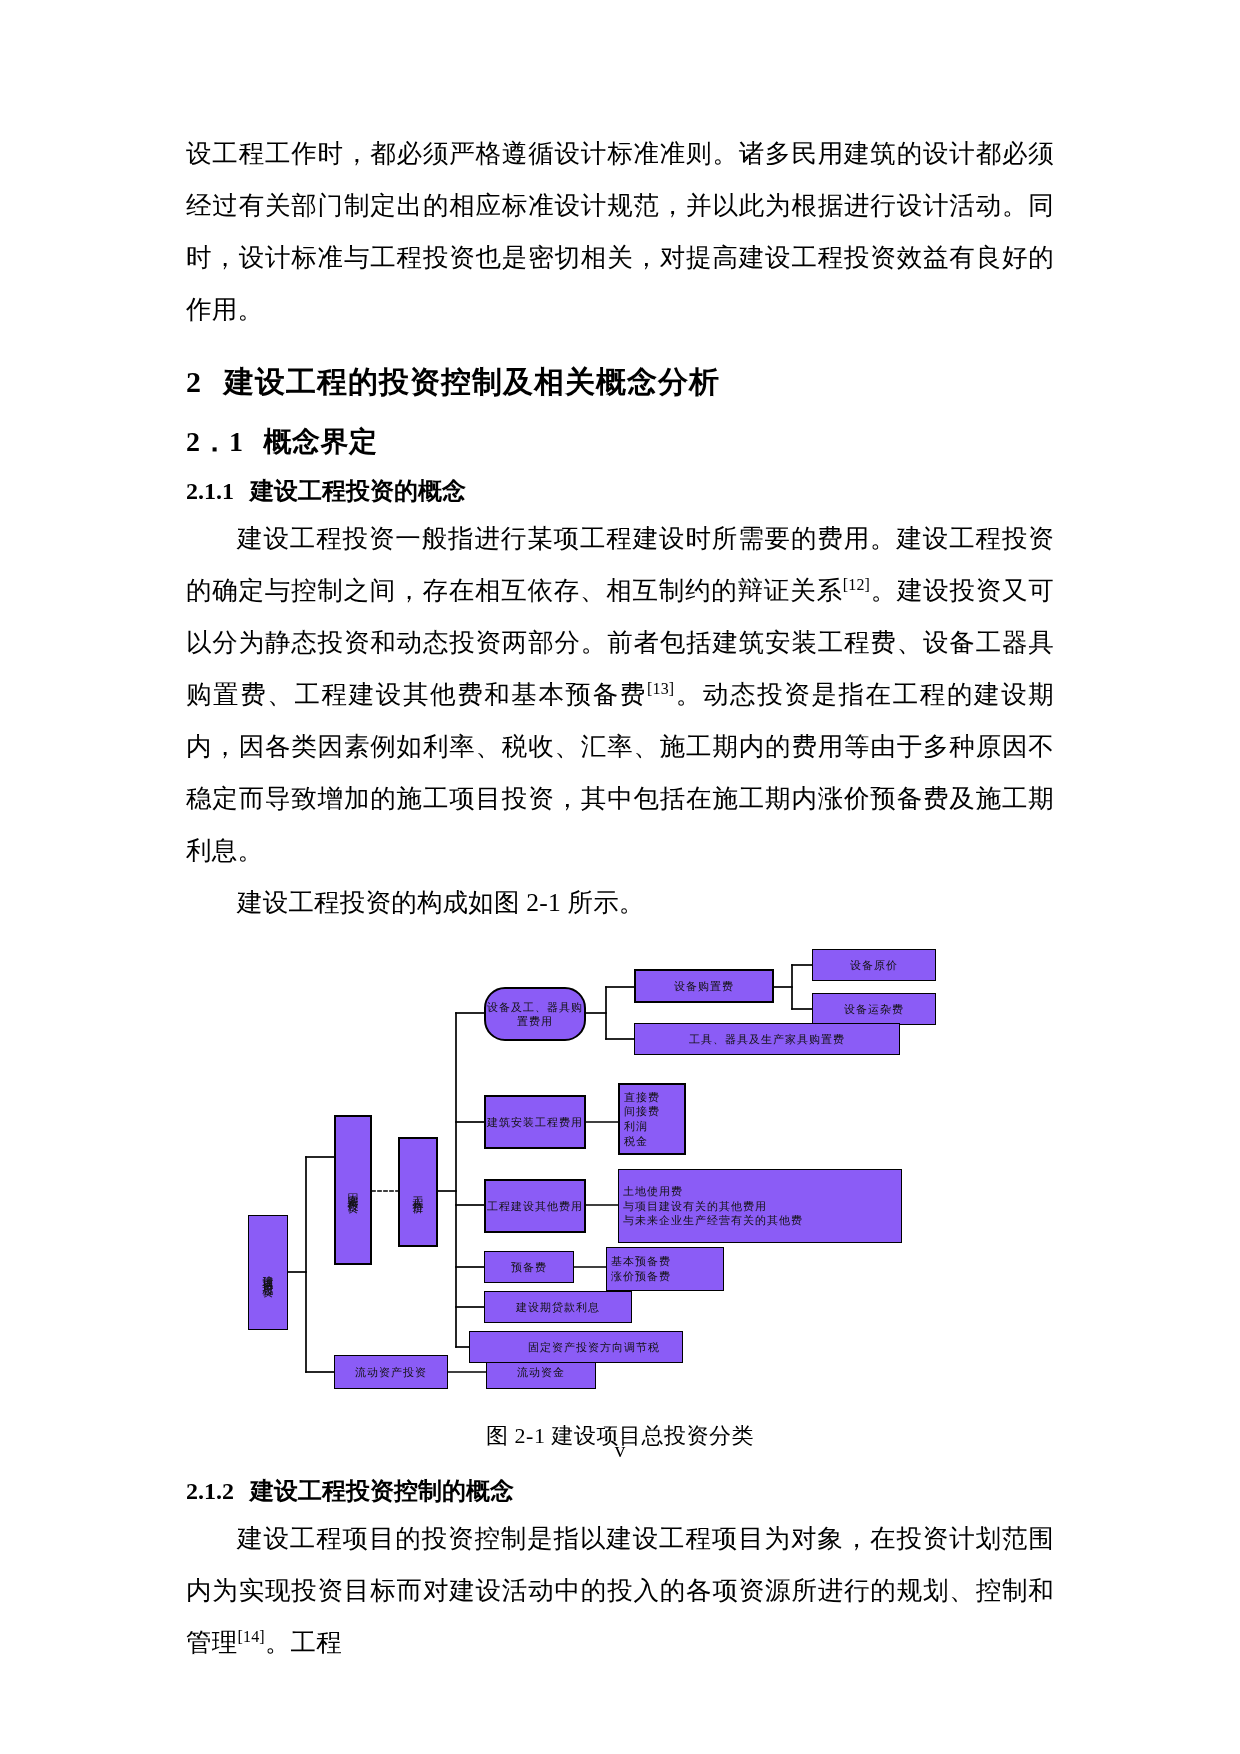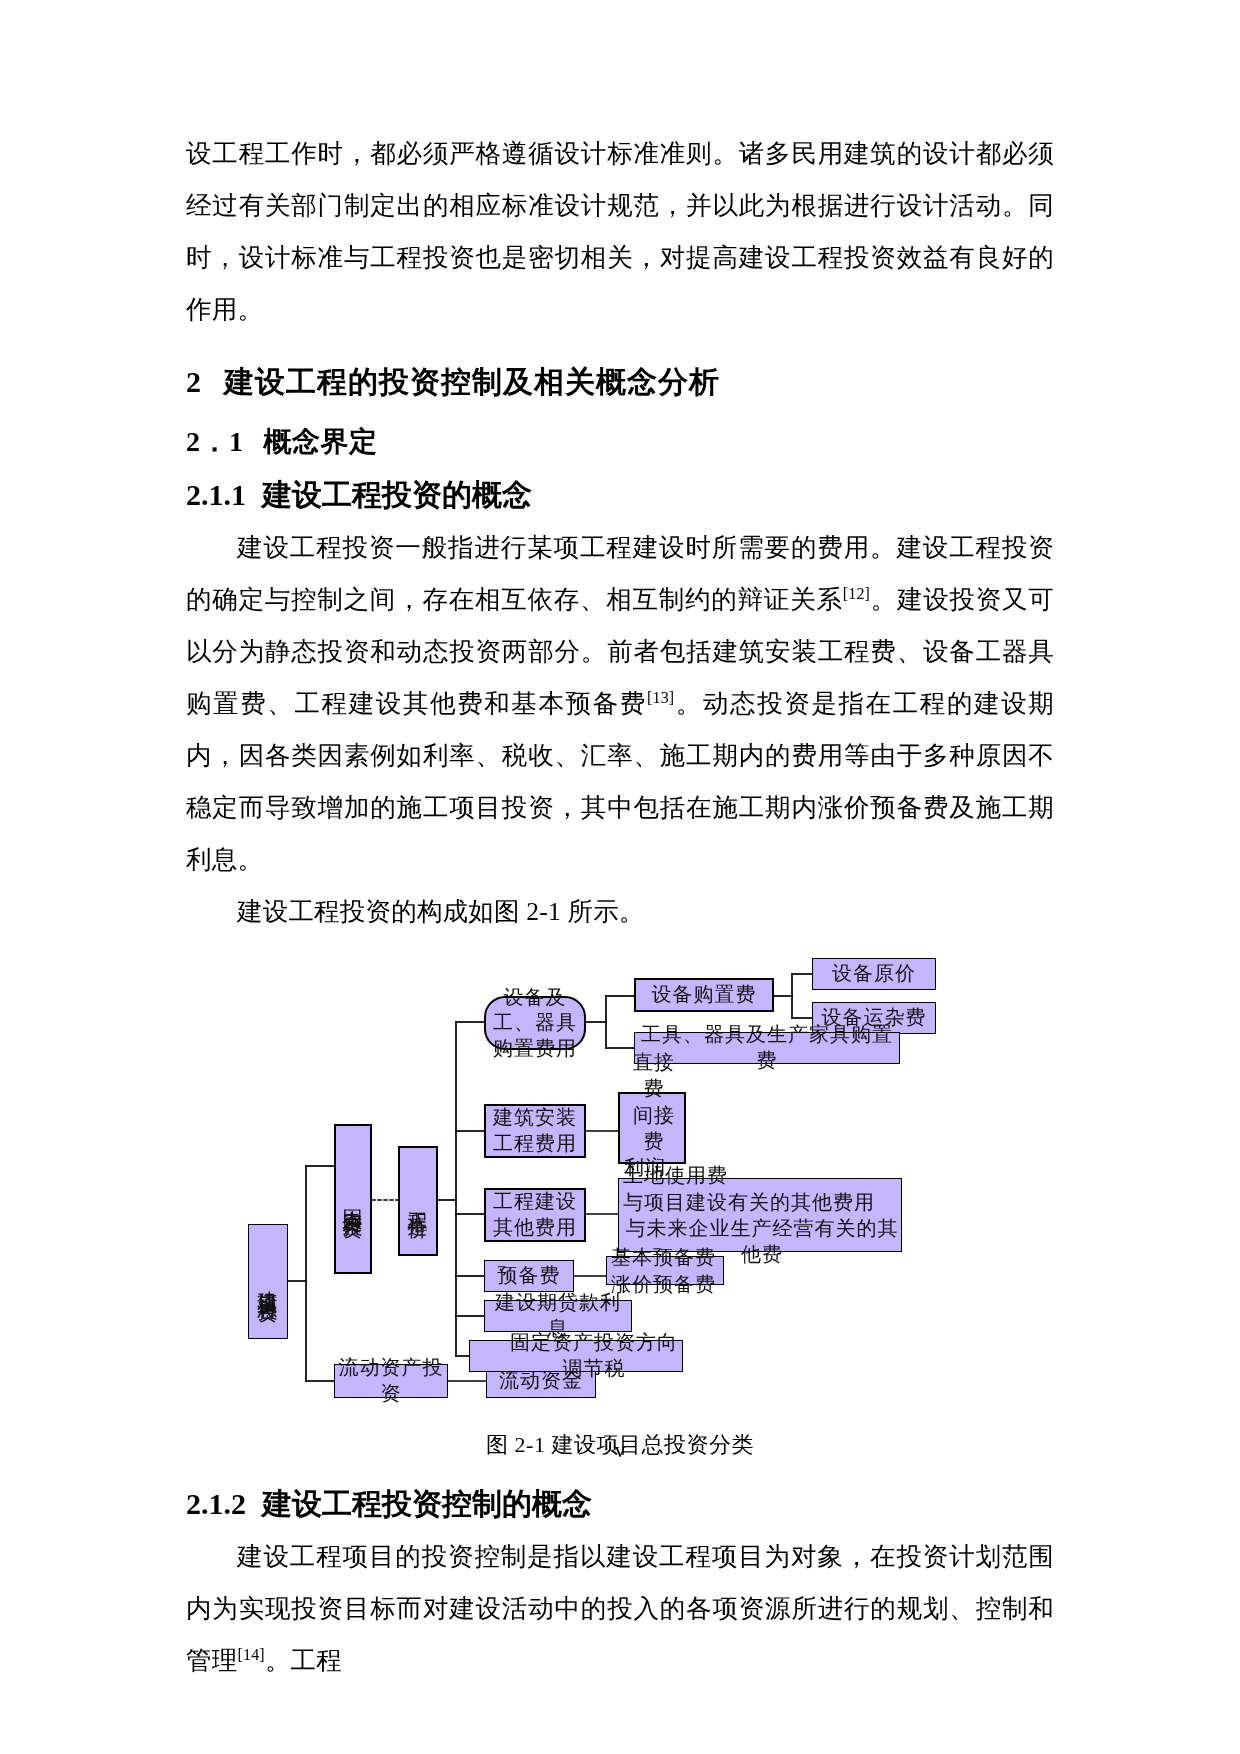--- a/index.html
+++ b/index.html
@@ -35,36 +35,36 @@
 
   h2.h-sub {
     font-size:28px;
     font-weight:bold;
     margin:20px 0 8px 0;
     letter-spacing:0.5px;
   }
   h2.h-sub .num { margin-right:20px; }
 
   h3.h-sss {
-    font-size:30px;
+    font-size:24px;
     font-weight:bold;
     margin:14px 0 6px 0;
   }
   h3.h-sss .num { margin-right:16px; }
 
   
   .figure { position:relative; width:868px; height:460px; margin:18px 0 0 0; }
   .fig-canvas { position:absolute; left:0; top:0; width:868px; height:460px; }
 
   .nbox {
     position:absolute;
     border:1.6px solid #000;
-    background:#c4b5fd;
+    background:#8b5cf6;
     box-sizing:border-box;
-    font-size:20px;
+    font-size:11px;
     line-height:1.28;
     display:flex;
     align-items:center;
     justify-content:center;
     text-align:center;
     letter-spacing:1px;
     color:#111;
   }
   .nbox.vert {
     writing-mode:vertical-rl;
@@ -194,21 +194,21 @@
       <div class="nbox thick" style="left:298px; top:232px; width:102px; height:54px;">工程建设其他费用</div>
 
       <div class="nbox stack" style="left:432px; top:222px; width:284px; height:74px;">
         <span>土地使用费</span>
         <span>与项目建设有关的其他费用</span>
         <span>与未来企业生产经营有关的其他费</span>
       </div>
 
       <div class="nbox" style="left:298px; top:304px; width:90px; height:32px;">预备费</div>
 
-      <div class="nbox stack" style="left:420px; top:300px; width:118px; height:29px;">
+      <div class="nbox stack" style="left:420px; top:300px; width:118px; height:44px;">
         <span>基本预备费</span>
         <span>涨价预备费</span>
       </div>
 
       <div class="nbox" style="left:298px; top:344px; width:148px; height:32px;">建设期贷款利息</div>
 
       <div class="nbox" style="left:283px; top:384px; width:214px; height:32px;padding-left:36px;">固定资产投资方向调节税</div>
 
     </div>
 

